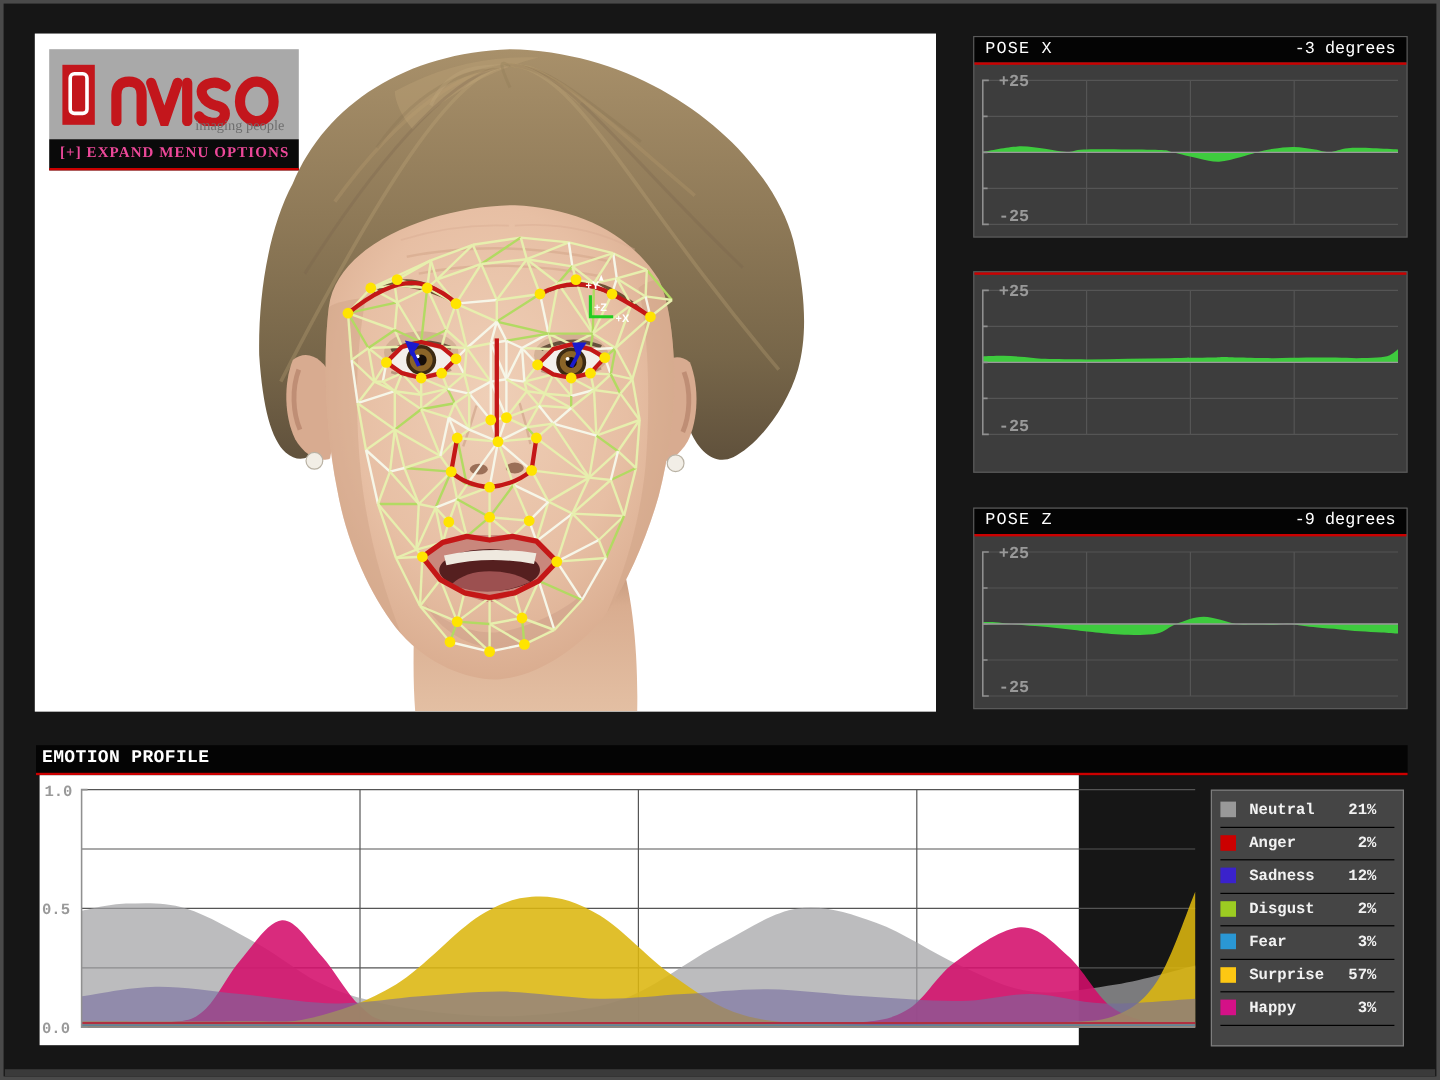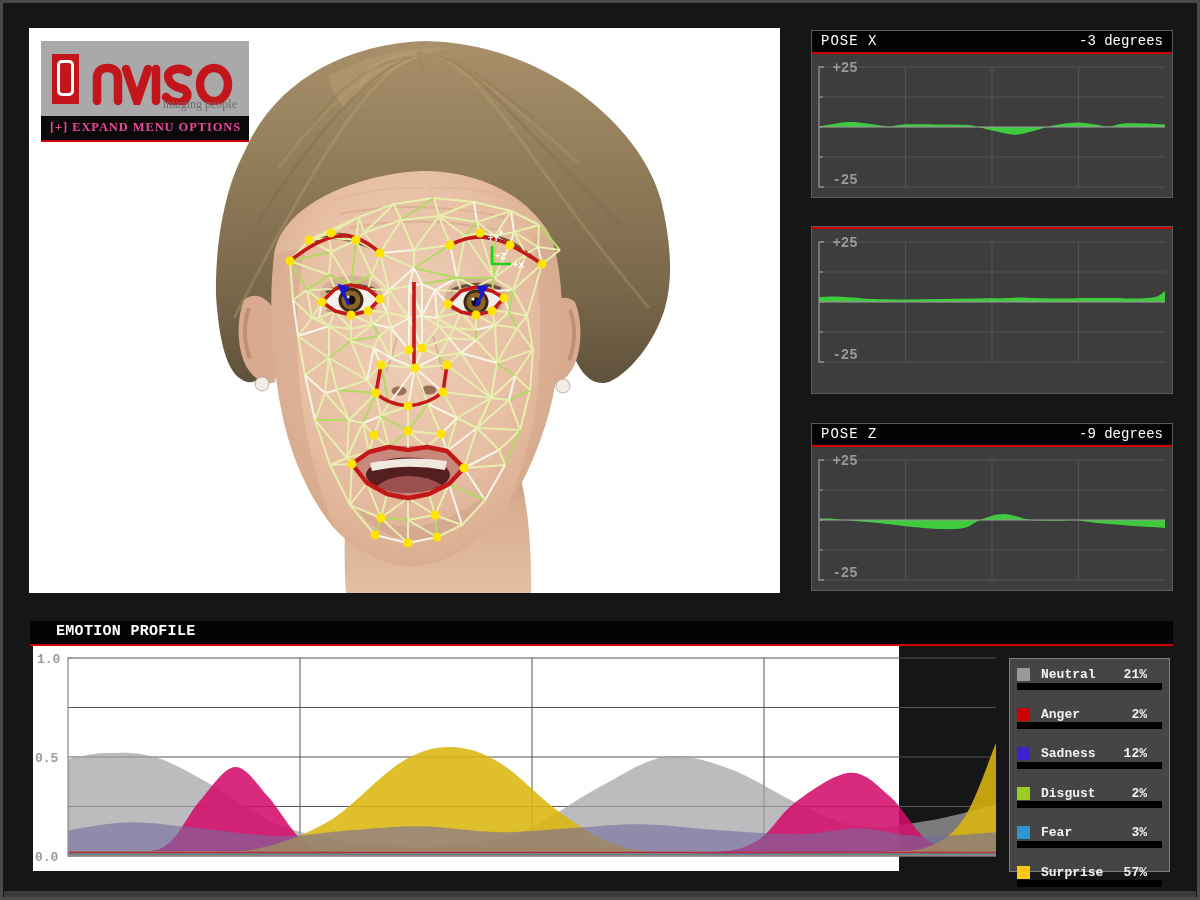--- a/index.html
+++ b/index.html
@@ -8,25 +8,25 @@
 #lrun{position:absolute;left:5px;top:6px;width:17px;height:36px;border:3px solid #fff;border-radius:5px}
 #imgp{position:absolute;right:12px;top:56px;font-family:Liberation Serif, serif;font-size:12px;color:#6f6f6f}
 #menubar{position:absolute;left:12px;top:88px;width:208px;height:26px;background:#0a0a0a;border-bottom:2px solid #cc0000;color:#ec4899;font-family:Liberation Serif, serif;font-weight:bold;font-size:12.5px;line-height:23px;padding-left:9px;letter-spacing:.9px}
 .pose{position:absolute;left:808px;width:362px;height:168px;border:1px solid #5a5a5a;background:#3d3d3d}
 .phead{height:21px;background:#040404;color:#fff;font-weight:normal;font-size:14px;line-height:21px;padding:0 9px}
 .ptitle{letter-spacing:1px}
 .pval{float:right}
 .redline{height:2px;background:#cc0000}
 .pchart{height:143px}
 .axlab{font-family:"Liberation Mono",monospace;font-weight:bold;font-size:14px;fill:#999;text-anchor:middle}
-#ehead{position:absolute;left:27px;top:618px;width:1143px;height:25px;background:#040404;border-bottom:2px solid #cc0000;color:#fff;font-weight:bold;font-size:15px;line-height:22px;padding-left:26px;letter-spacing:.3px}
+#ehead{position:absolute;left:27px;top:618px;width:1143px;height:25px;background:#040404;border-bottom:2px solid #cc0000;color:#fff;font-weight:bold;font-size:15px;line-height:22px;padding-left:5px;letter-spacing:.3px}
 #echart{position:absolute;left:30px;top:643px;width:866px;height:225px;background:#ffffff}
 .elab{font-family:"Liberation Mono",monospace;font-weight:bold;font-size:13px;fill:#999}
 #legend{position:absolute;left:1006px;top:655px;width:161px;height:214px;background:#454545;border:1px solid #7d7d7d;padding-top:3px}
-.lrow{height:27.5px;position:relative;border-bottom:7px solid #000000;margin:0 7px 12px 7px}
+.lrow{height:27.5px;position:relative;border-bottom:1px solid #000000;margin:0 7px 0 7px}
 .lsq{position:absolute;left:0px;top:6px;width:13px;height:13px}
 .lname{position:absolute;left:24px;top:5px;color:#f2f2f2;font-weight:bold;font-size:13px}
 .lpct{position:absolute;right:15px;top:5px;color:#f2f2f2;font-weight:bold;font-size:13px}
 .axw{font-family:"Liberation Sans",sans-serif;font-size:9px;fill:#fff;font-weight:bold}
 .red{stroke:#c41717}
 .redthick{stroke:#c41717;stroke-width:4.4}
 </style></head><body>
 <div id="video">
 <svg width="751" height="565" viewBox="0 0 751 565" style="position:absolute;left:0;top:0">
 <defs>

